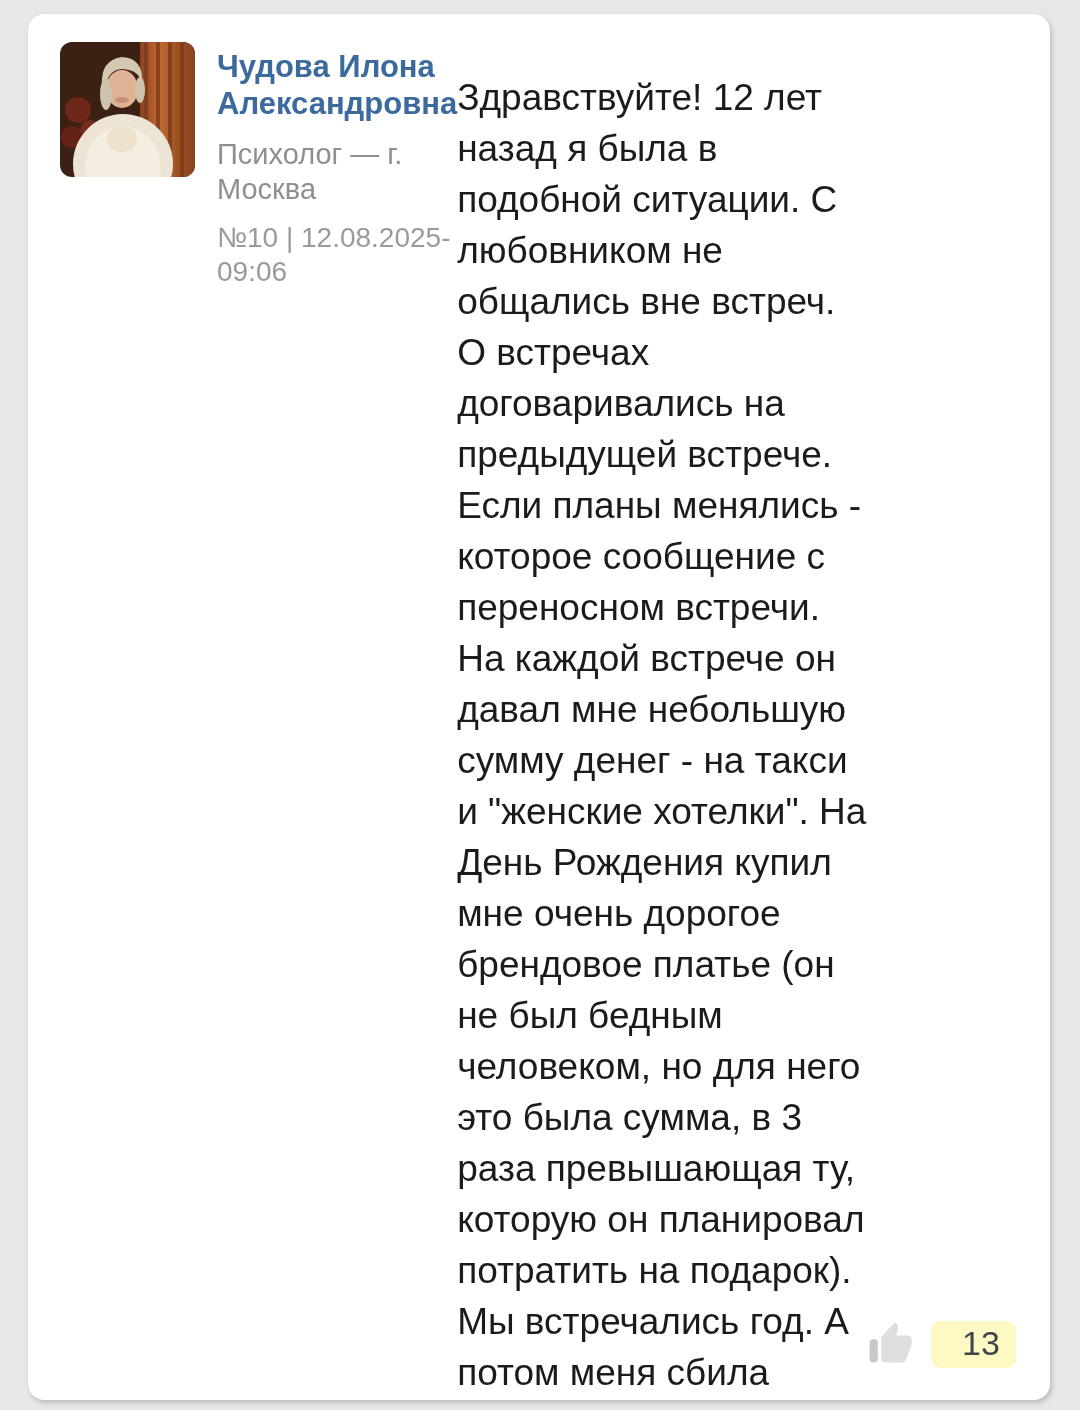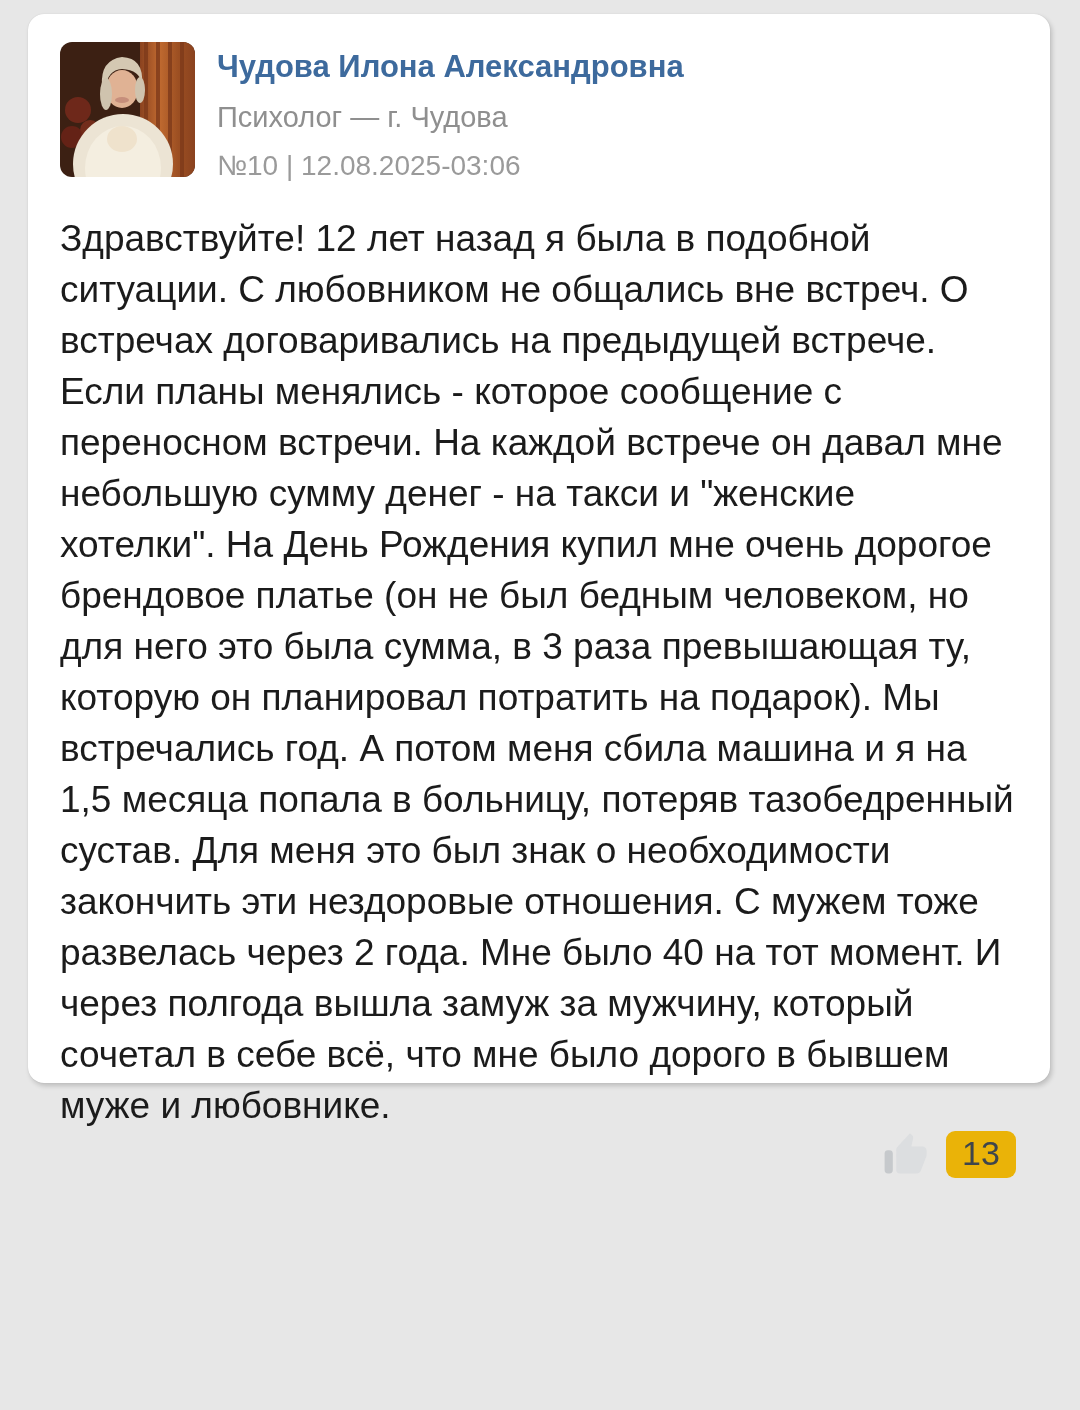--- a/index.html
+++ b/index.html
@@ -13,27 +13,26 @@
   }
   .page {
     width: 1080px;
     height: 1410px;
     overflow: hidden;
   }
   .card {
     box-sizing: border-box;
     margin: 14px 30px 0 28px;
     width: 1022px;
-    height: 1069px;
+    height: 1386px;
     background: #ffffff;
     border-radius: 16px;
     box-shadow: 2px 3px 5px rgba(0,0,0,0.18), 0 0 1px rgba(0,0,0,0.15);
     padding: 28px 30px 26px 32px;
     display: flex;
-    flex-direction: column;
   }
   .header {
     display: flex;
     gap: 22px;
     align-items: flex-start;
   }
   .avatar {
     width: 135px;
     height: 135px;
     border-radius: 12px;
@@ -85,25 +84,25 @@
     align-items: center;
     gap: 15px;
     padding: 0 4px 6px 0;
   }
   .thumb {
     display: inline-flex;
     cursor: pointer;
   }
   .thumb svg { width: 48px; height: 48px; display: block; }
   .like-count {
-    background: #eab308;
+    background: #fef9c3;
     border-radius: 9px;
     font-size: 34px;
     color: #3e454c;
-    padding: 3px 15px 5px 15px;
+    padding: 3px 15px 5px 30px;
     min-width: 40px;
     text-align: center;
     cursor: pointer;
   }
 </style>
 </head>
 <body>
 
 <div class="page">
   <article class="card">
@@ -133,22 +132,22 @@
           <ellipse cx="62" cy="47" rx="16" ry="19" fill="#e0b294"></ellipse>
           <path d="M42 44 Q40 18 62 15 Q84 16 82 42 Q80 28 62 27 Q47 28 46 46 Z" fill="#d4c8b2"></path>
           <ellipse cx="46" cy="52" rx="6" ry="16" fill="#cfc3ae"></ellipse>
           <ellipse cx="80" cy="48" rx="5" ry="13" fill="#cfc3ae"></ellipse>
           <ellipse cx="62" cy="97" rx="15" ry="13" fill="#efe2cc"></ellipse>
           <ellipse cx="62" cy="58" rx="7" ry="3" fill="#b4766a" opacity="0.6"></ellipse>
         </svg>
       </div>
       <div class="header-info">
         <a class="author-name">Чудова Илона Александровна</a>
-        <div class="author-role">Психолог — г. Чудова</div>
-        <div class="post-meta">№10 | 12.08.2025-03:06</div>
+        <div class="author-role">Психолог — г. Москва</div>
+        <div class="post-meta">№10 | 12.08.2025-09:06</div>
       </div>
     </header>
 
     <div class="body-text">Здравствуйте! 12 лет назад я была в подобной ситуации. С любовником не общались вне встреч. О встречах договаривались на предыдущей встрече. Если планы менялись - которое сообщение с переносном встречи. На каждой встрече он давал мне небольшую сумму денег - на такси и "женские хотелки". На День Рождения купил мне очень дорогое брендовое платье (он не был бедным человеком, но для него это была сумма, в 3 раза превышающая ту, которую он планировал потратить на подарок). Мы встречались год. А потом меня сбила машина и я на 1,5 месяца попала в больницу, потеряв тазобедренный сустав. Для меня это был знак о необходимости закончить эти нездоровые отношения. С мужем тоже развелась через 2 года. Мне было 40 на тот момент. И через полгода вышла замуж за мужчину, который сочетал в себе всё, что мне было дорого в бывшем муже и любовнике.</div>
 
     <footer class="footer">
       <span class="thumb">
         <svg viewBox="0 0 24 24" xmlns="http://www.w3.org/2000/svg">
           <rect x="0.8" y="9.6" width="4.1" height="11.6" rx="1.7" fill="#c6c9cc"></rect>
           <path d="M6.6 19.6c0 .9.75 1.6 1.65 1.6h8.6c.95 0 1.8-.6 2.1-1.5l2.7-7c.1-.3.18-.62.18-.95v-1.8c0-1.2-.98-2.15-2.18-2.15h-5.45l.88-4.2c.1-.5-.05-1.02-.42-1.38L13.5 1.1 7.6 7.5c-.63.63-1 1.25-1 2.1v10z" fill="#dcdee0"></path>

